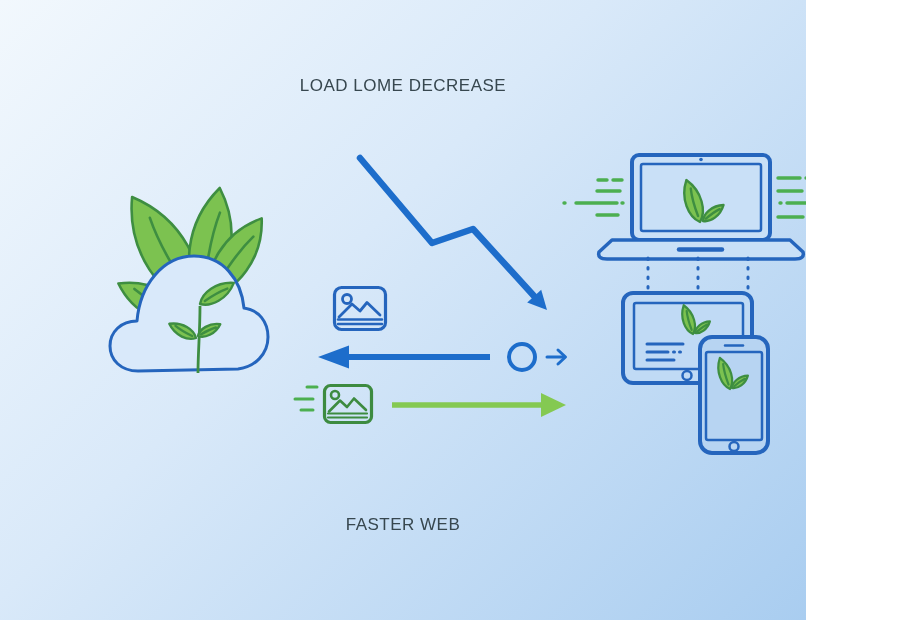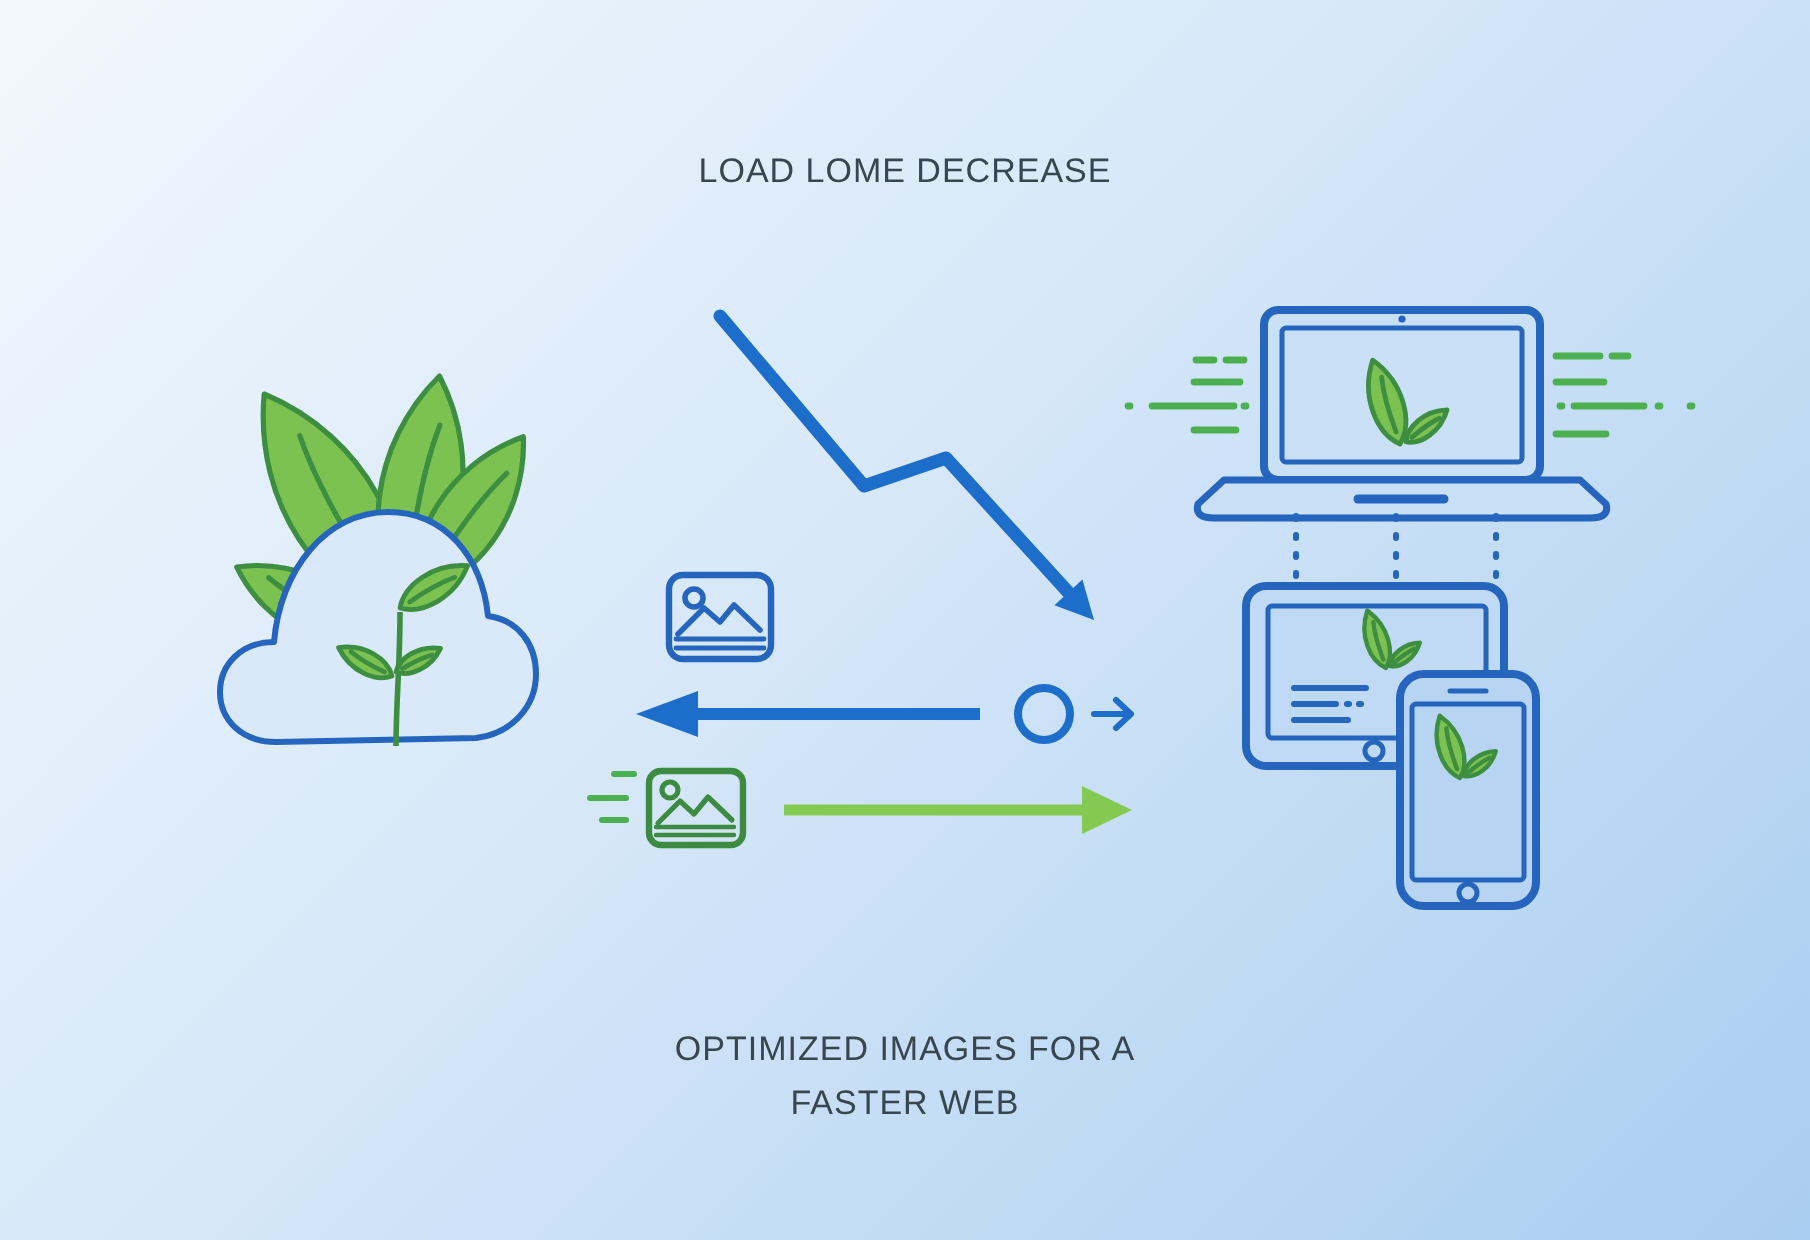--- a/index.html
+++ b/index.html
@@ -1,17 +1,17 @@
 <!DOCTYPE html>
 <html><head>
 <meta charset="utf-8">
 <style>
   html,body{margin:0;padding:0;background:#fff;}
   .stage{
-    position:relative;width:905px;height:620px;overflow:hidden;
+    position:relative;width:806px;height:620px;overflow:hidden;
     background:linear-gradient(135deg,#f2f8fd 0%,#d9e9f9 42%,#a9cdf0 100%);
     font-family:"Liberation Sans","DejaVu Sans",sans-serif;
     color:#37474f;
   }
   .abs{position:absolute;}
   .headline{
     left:0;right:0;text-align:center;
     font-size:17px;font-weight:500;letter-spacing:.5px;color:#37474f;
   }
   .title-top{top:76px;}
@@ -159,17 +159,16 @@
       <line x1="5" y1="33.5" x2="44" y2="33.5" stroke-width="2.2"></line>
     </g>
   </svg>
 
   <svg class="abs" style="left:385px;top:390px;" width="185" height="30" viewBox="0 0 185 30">
     <line x1="7" y1="15" x2="157" y2="15" stroke="#84c952" stroke-width="5.5"></line>
     <polygon points="181,15 156,3 156,27" fill="#84c952"></polygon>
   </svg>
 
   <div class="abs headline caption">
-    <div>OPTIMIZED IMAGES FOR A</div>
     <div>FASTER WEB</div>
   </div>
 
 </div>
 
 </body></html>

